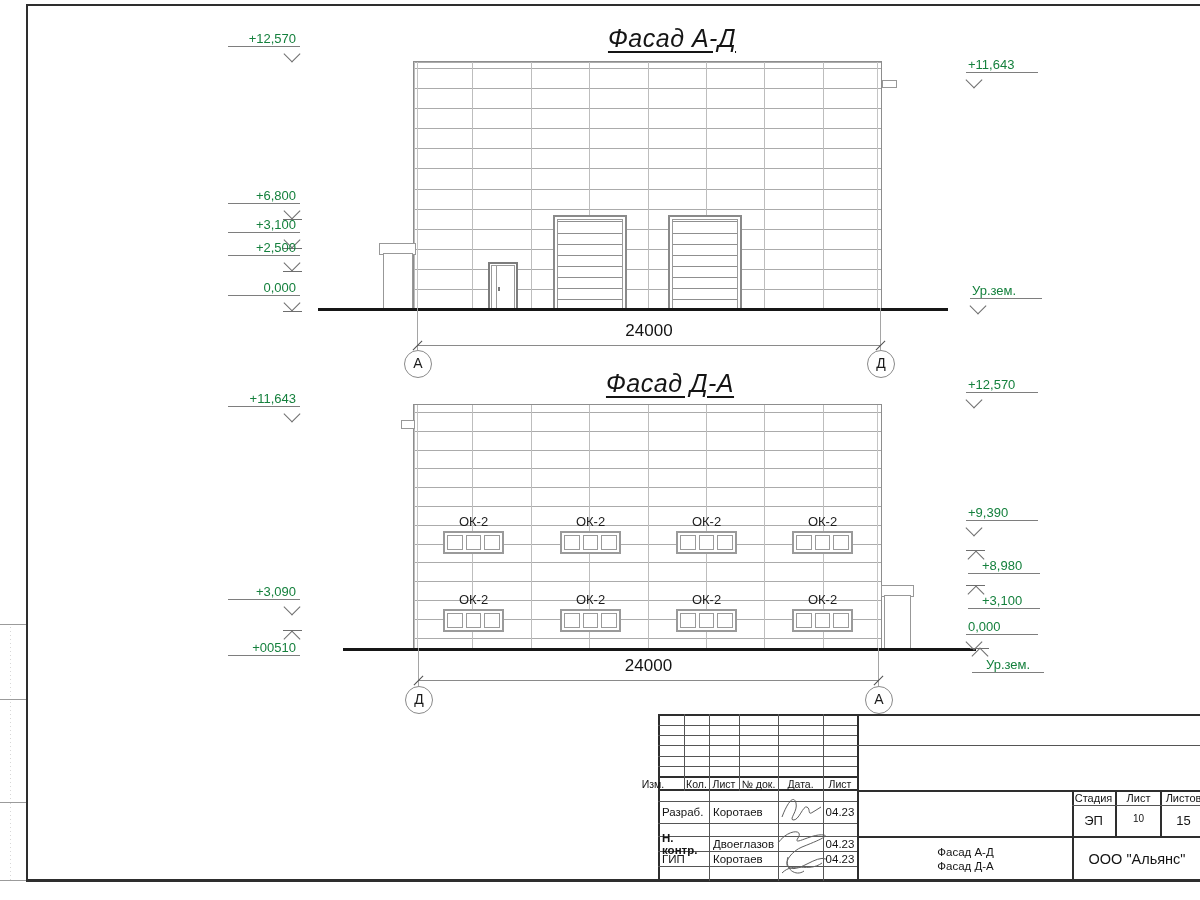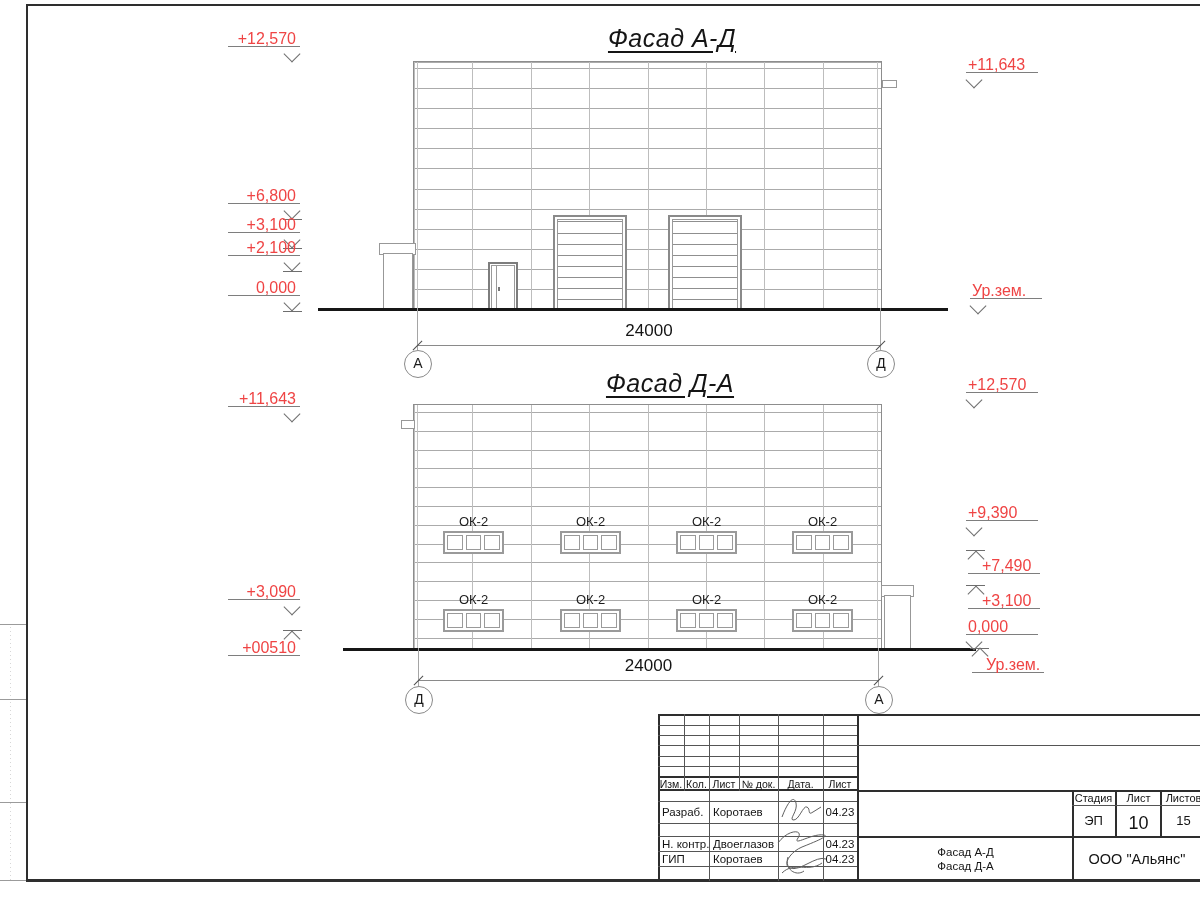--- a/index.html
+++ b/index.html
@@ -38,21 +38,21 @@
   .win{position:absolute;background:#fff;border:2px solid #9a9a9a;display:flex;gap:3px;padding:2px;box-sizing:border-box;}
   .win i{flex:1;border:1px solid #9a9a9a;background:#fff;}
   .winlbl{position:absolute;text-align:center;font-size:13px;color:#1c1c1c;}
 
   
   .ftitle{position:absolute;width:240px;text-align:center;font-size:25px;font-style:italic;
           text-decoration:underline;text-underline-offset:4px;color:#151515;letter-spacing:.5px;}
 
   
   .elev{position:absolute;width:72px;}
-  .elev .lbl{display:block;font-size:16px;line-height:15px;color:#ef4444;
+  .elev .lbl{display:block;font-size:13px;line-height:15px;color:#15803d;
              border-bottom:1px solid #7e7e7e;white-space:nowrap;}
   .elev.r .lbl{text-align:right;padding-right:4px;}
   .elev.l .lbl{text-align:left;padding-left:2px;}
   .elev.lu .lbl{padding-left:14px;}
   .arr{position:absolute;width:11px;height:11px;}
   .vd{border-right:1px solid #6e6e6e;border-bottom:1px solid #6e6e6e;transform:rotate(45deg);top:17px;}
   .vu{border-left:1px solid #6e6e6e;border-top:1px solid #6e6e6e;transform:rotate(45deg);}
   .ar-r{right:2px;} .ar-l{left:2px;}
   .tick{position:absolute;width:19px;height:1px;background:#6e6e6e;}
 
@@ -119,21 +119,21 @@
     <span class="lbl">+6,800</span>
     <span class="arr vd ar-r"></span>
     <span class="tick" style="right:-2px;top:31px;"></span>
   </div>
   <div class="elev r" style="left:228px;top:217px;">
     <span class="lbl">+3,100</span>
     <span class="arr vd ar-r"></span>
     <span class="tick" style="right:-2px;top:31px;"></span>
   </div>
   <div class="elev r" style="left:228px;top:240px;">
-    <span class="lbl">+2,100</span>
+    <span class="lbl">+2,500</span>
     <span class="arr vd ar-r"></span>
     <span class="tick" style="right:-2px;top:31px;"></span>
   </div>
   <div class="elev r" style="left:228px;top:280px;">
     <span class="lbl">0,000</span>
     <span class="arr vd ar-r"></span>
     <span class="tick" style="right:-2px;top:31px;"></span>
   </div>
 
   <div class="elev l" style="left:966px;top:57px;">
@@ -233,21 +233,21 @@
 
   <div class="elev l" style="left:966px;top:377px;">
     <span class="lbl">+12,570</span>
     <span class="arr vd ar-l"></span>
   </div>
   <div class="elev l" style="left:966px;top:505px;">
     <span class="lbl">+9,390</span>
     <span class="arr vd ar-l"></span>
   </div>
   <div class="elev l lu" style="left:968px;top:558px;">
-    <span class="lbl">+7,490</span>
+    <span class="lbl">+8,980</span>
     <span class="arr vu ar-l" style="top:-5px;"></span>
     <span class="tick" style="left:-2px;top:-8px;"></span>
   </div>
   <div class="elev l lu" style="left:968px;top:593px;">
     <span class="lbl">+3,100</span>
     <span class="arr vu ar-l" style="top:-5px;"></span>
     <span class="tick" style="left:-2px;top:-8px;"></span>
   </div>
   <div class="elev l" style="left:966px;top:619px;">
     <span class="lbl">0,000</span>
@@ -285,31 +285,31 @@
   <div class="tln" style="left:658px;top:836px;width:199px;height:1px;"></div>
   <div class="tln" style="left:658px;top:851px;width:199px;height:1px;"></div>
   <div class="tln" style="left:658px;top:866px;width:199px;height:1px;"></div>
 
   <div class="tln" style="left:684px;top:714px;width:1px;height:77px;"></div>
   <div class="tln" style="left:739px;top:714px;width:1px;height:77px;"></div>
   <div class="tln" style="left:709px;top:714px;width:1px;height:167px;"></div>
   <div class="tln" style="left:778px;top:714px;width:1px;height:167px;"></div>
   <div class="tln" style="left:823px;top:714px;width:1px;height:167px;"></div>
 
-  <div class="tb-txt" style="left:658px;top:778px;width:26px;">Изм.</div>
+  <div class="tb-txt" style="left:640px;top:778px;width:26px;">Изм.</div>
   <div class="tb-txt" style="left:684px;top:778px;width:25px;">Кол.</div>
   <div class="tb-txt" style="left:709px;top:778px;width:30px;">Лист</div>
   <div class="tb-txt" style="left:739px;top:778px;width:39px;">№ док.</div>
   <div class="tb-txt" style="left:778px;top:778px;width:45px;">Дата.</div>
   <div class="tb-txt" style="left:823px;top:778px;width:34px;">Лист</div>
 
   <div class="tb-cell" style="left:662px;top:801px;width:46px;height:22px;">Разраб.</div>
   <div class="tb-cell" style="left:713px;top:801px;width:64px;height:22px;">Коротаев</div>
   <div class="tb-cell tb-center" style="left:823px;top:801px;width:34px;height:22px;">04.23</div>
-  <div class="tb-cell" style="left:662px;top:836px;width:50px;height:15px;">Н. контр.</div>
+  <div class="tb-cell" style="left:662px;top:836px;width:50px;height:15px;font-weight:bold;">Н. контр.</div>
   <div class="tb-cell" style="left:713px;top:836px;width:64px;height:15px;">Двоеглазов</div>
   <div class="tb-cell tb-center" style="left:823px;top:836px;width:34px;height:15px;">04.23</div>
   <div class="tb-cell" style="left:662px;top:851px;width:50px;height:15px;">ГИП</div>
   <div class="tb-cell" style="left:713px;top:851px;width:64px;height:15px;">Коротаев</div>
   <div class="tb-cell tb-center" style="left:823px;top:851px;width:34px;height:15px;">04.23</div>
 
   <svg class="abs" style="left:779px;top:793px;" width="44" height="30" viewBox="0 0 44 30">
     <path d="M3,24 C9,8 15,2 17,10 C19,18 10,26 14,27 C20,28 24,12 28,14 C32,16 28,23 34,19 L42,14" fill="none" stroke="#5f5f5f" stroke-width="1"></path>
   </svg>
   <svg class="abs" style="left:774px;top:827px;" width="56" height="52" viewBox="0 0 56 52">
@@ -321,21 +321,21 @@
   <div class="ln" style="left:857px;top:790px;right:0;height:2px;"></div>
   <div class="ln" style="left:857px;top:836px;right:0;height:2px;"></div>
 
   <div class="ln" style="left:1115px;top:790px;width:2px;height:46px;"></div>
   <div class="ln" style="left:1160px;top:790px;width:2px;height:46px;"></div>
   <div class="tln" style="left:1072px;top:805px;right:0;height:1px;"></div>
   <div class="tb-txt" style="left:1072px;top:792px;width:43px;font-size:11px;">Стадия</div>
   <div class="tb-txt" style="left:1117px;top:792px;width:43px;font-size:11px;">Лист</div>
   <div class="tb-txt" style="left:1162px;top:792px;width:43px;font-size:11px;">Листов</div>
   <div class="tb-txt" style="left:1072px;top:813px;width:43px;font-size:13px;">ЭП</div>
-  <div class="tb-txt" style="left:1117px;top:813px;width:43px;font-size:18px;">10</div>
+  <div class="tb-txt" style="left:1117px;top:813px;width:43px;font-size:10px;">10</div>
   <div class="tb-txt" style="left:1162px;top:813px;width:43px;font-size:13px;">15</div>
 
   <div class="abs" style="left:859px;top:838px;width:213px;height:42px;display:flex;flex-direction:column;align-items:center;justify-content:center;font-size:11.5px;line-height:14px;color:#141414;">
     <span>Фасад А-Д</span>
     <span>Фасад Д-А</span>
   </div>
   <div class="abs" style="left:1074px;top:838px;width:126px;height:42px;display:flex;align-items:center;justify-content:center;font-size:14.5px;color:#141414;white-space:nowrap;">
     <span>ООО "Альянс"</span>
   </div>
 

